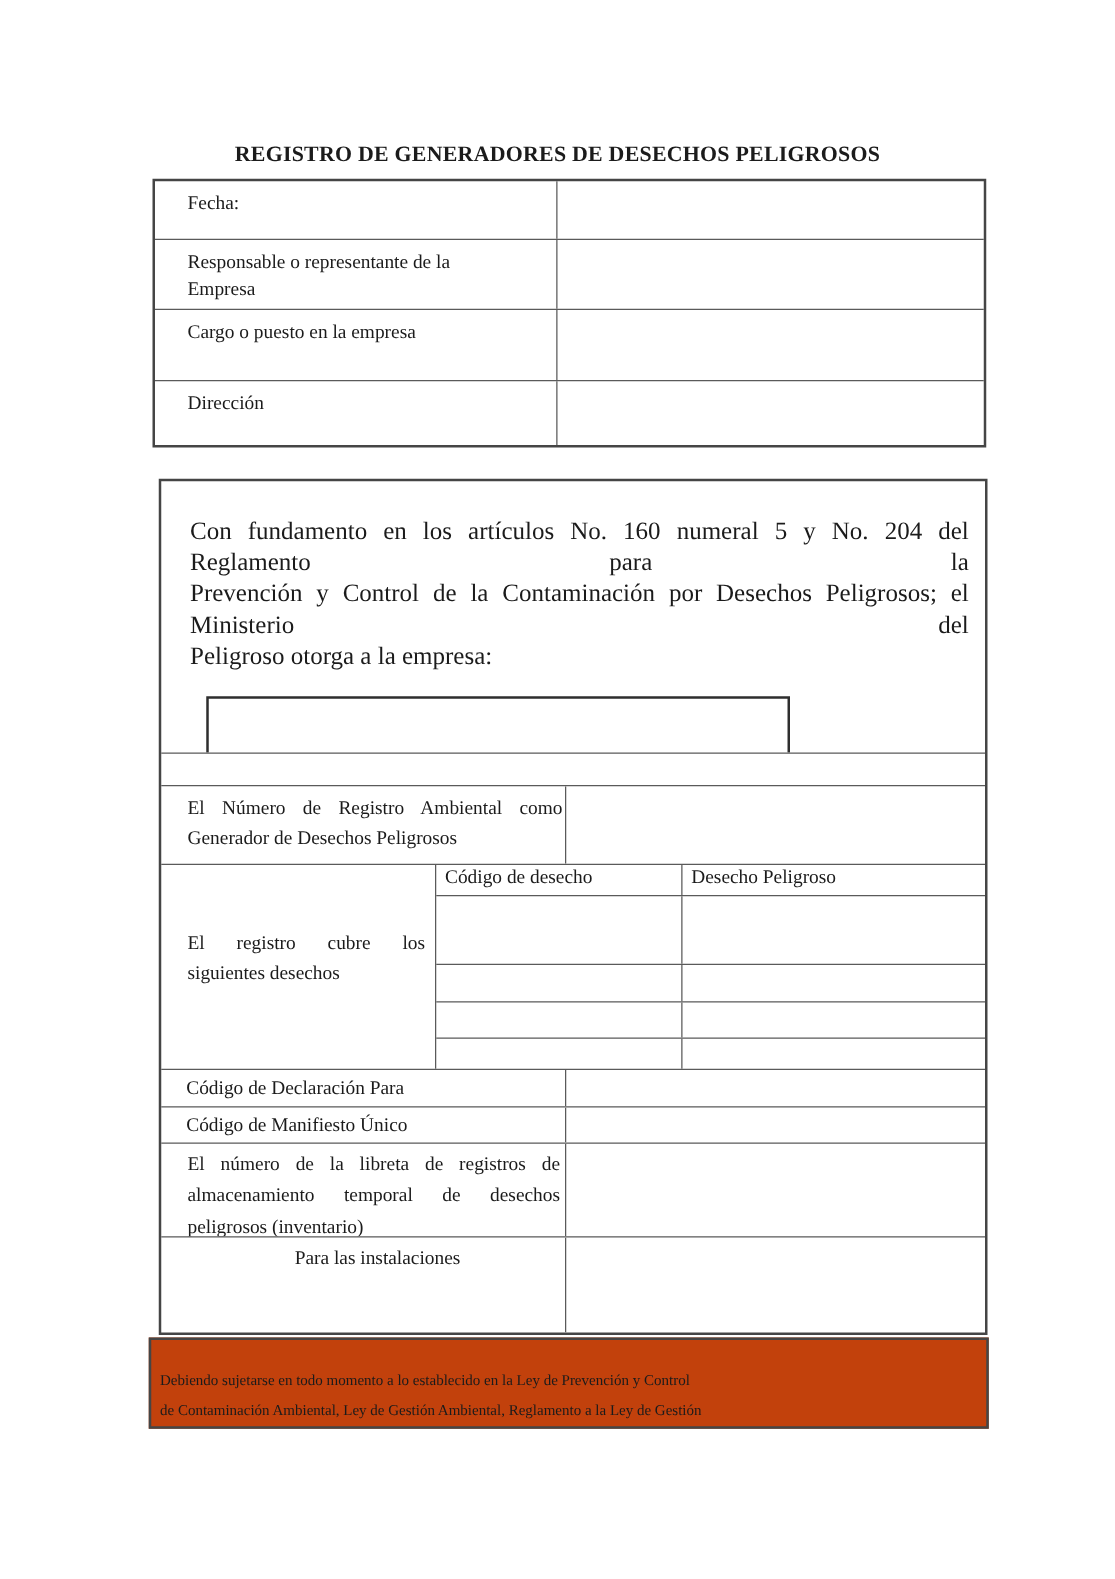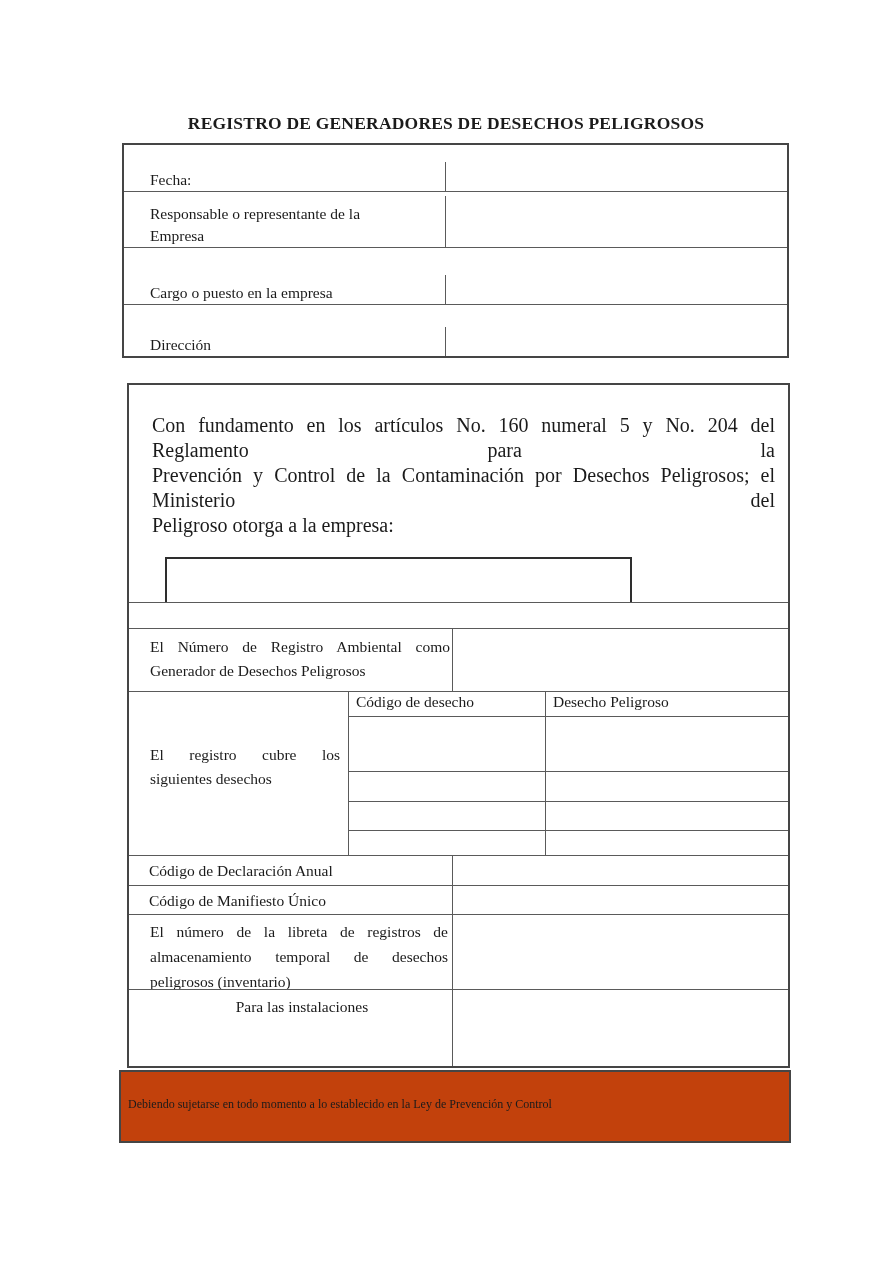--- a/index.html
+++ b/index.html
@@ -21,21 +21,21 @@
   }
   
   .tline{ display:block; }
   .just .tline{ text-align:justify; text-align-last:justify; }
   .just .tline:last-child{ text-align-last:left; }
   
   .info{
     position:absolute; left:122px; top:143px; width:667px;
     border:2px solid var(--bo); background:#fff;
   }
-  .info-row{ display:flex;align-items:flex-end; }
+  .info-row{ display:flex; }
   .info-row + .info-row{ border-top:1px solid var(--bi); }
   .info-row.r1{ height:46px; }
   .info-row.r2{ height:56px; }
   .info-row.r3{ height:57px; }
   .info-row.r4{ height:52px; }
   .info-label{
     width:322px; border-right:1px solid var(--bi);
     padding:7px 14px 0 26px; font-size:15.5px; line-height:22px;
   }
   .info-value{ flex:1; }
@@ -175,21 +175,21 @@
         </div>
         <div class="wrow e4">
           <div class="wc"></div>
           <div class="wn"></div>
         </div>
       </div>
     </div>
 
     <div class="crow rowE">
       <div class="lbl">
-          <div class="tline">Código de Declaración Anual</div>
+          <div class="tline">Código de Declaración Para</div>
         </div>
       <div class="val"></div>
     </div>
 
     <div class="crow rowF">
       <div class="lbl">
           <div class="tline">Código de Manifiesto Único</div>
         </div>
       <div class="val"></div>
     </div>
@@ -208,16 +208,17 @@
           <div class="tline">Para las instalaciones</div>
         </div>
       <div class="val"></div>
     </div>
 
   </div>
 
   <div class="footer">
     <div>
         <div class="tline">Debiendo sujetarse en todo momento a lo establecido en la Ley de Prevención y Control</div>
+        <div class="tline">de Contaminación Ambiental, Ley de Gestión Ambiental, Reglamento a la Ley de Gestión</div>
       </div>
   </div>
 
 </div>
 
 </body></html>

